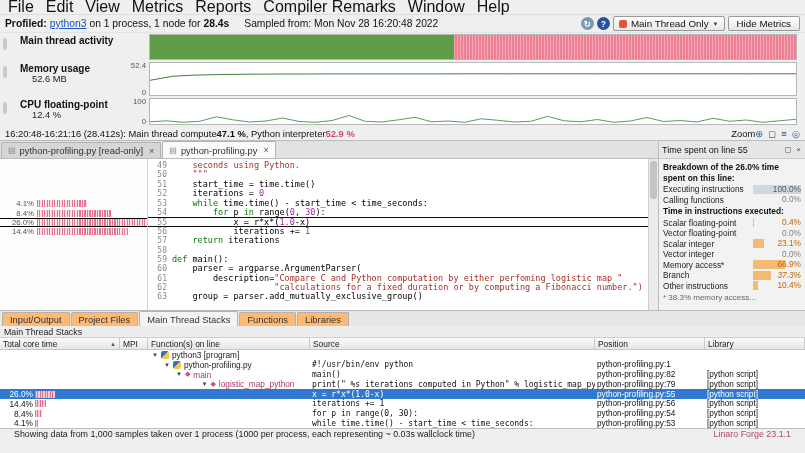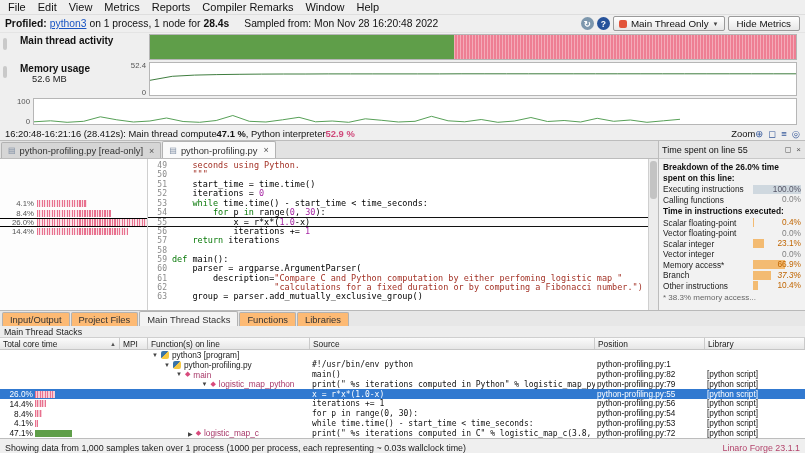--- a/index.html
+++ b/index.html
@@ -1,21 +1,21 @@
 <!DOCTYPE html>
 <html><head>
 <meta charset="utf-8">
 <style>
   *{box-sizing:border-box;margin:0;padding:0}
   html,body{width:805px;height:453px;overflow:hidden}
   body{font-family:"Liberation Sans",sans-serif;background:#efefef;color:#111}
   .app{width:805px;height:453px;display:flex;flex-direction:column;background:#efefef;overflow:hidden}
 
   
-  .menubar{height:15px;flex:none;display:flex;align-items:center;padding-left:2px;background:#efefef;border-bottom:1px solid #dedede;font-size:11px}
+  .menubar{height:15px;flex:none;display:flex;align-items:center;padding-left:2px;background:#efefef;border-bottom:1px solid #dedede;font-size:16px}
   .mitem{padding:0 6px;line-height:14px}
 
   
   .profilebar{height:18px;flex:none;display:flex;align-items:center;gap:3px;padding:0 5px;font-size:10.3px;border-bottom:1px solid #e4e4e4}
   .plink{color:#1a56c4;text-decoration:underline}
   .pbold{font-weight:bold}
   .psampled{margin-left:12px}
   .pspacer{flex:1}
   .circle{width:13px;height:13px;border-radius:50%;display:flex;align-items:center;justify-content:center;color:#fff;font-size:8.5px;font-weight:bold;flex:none}
   .c1{background:#7d97ad}
@@ -104,21 +104,21 @@
   .tbar.green{background:#5f9e49}
   .func{gap:3px}
   .arrow{font-size:6px;color:#444;flex:none}
   .pyicon{width:8px;height:8px;border-radius:2px;background:linear-gradient(135deg,#3a74a8 50%,#f5c842 50%);flex:none}
   .fnicon{color:#d84a7c;font-size:7px;flex:none}
   .fname{color:#222}
   .pinkname{color:#a83a6a}
   .src{font-family:"DejaVu Sans Mono",monospace;font-size:8px}
   .pos,.lib{font-size:8.2px}
 
-  .statusbar{height:15px;flex:none;margin-top:auto;border-top:1px solid #bdbdbd;background:#efefef;display:flex;align-items:flex-end;font-size:8.9px;padding:0 5px;color:#222}
+  .statusbar{height:25px;flex:none;margin-top:auto;border-top:1px solid #bdbdbd;background:#efefef;display:flex;align-items:flex-start;font-size:8.9px;padding:0 14px;color:#222}
   .sbright{margin-left:auto;color:#b3446c;white-space:nowrap}
 </style>
 </head>
 <body>
 
 <div class="app">
 
   <div class="menubar">
       <span class="mitem">File</span>
       <span class="mitem">Edit</span>
@@ -169,20 +169,25 @@
       </div>
       <div class="axisbox">
         <span class="amax">52.4</span>
         <span class="amin">0</span>
       </div>
       <div class="chartbox"><svg width="646" height="26">
             <polyline points="0.0,17.3 22.3,13.3 44.6,12.1 66.8,11.6 89.1,11.3 111.4,11.1 133.7,11.0 155.9,11.0 178.2,10.9 200.5,10.9 222.8,10.9 245.0,10.9 267.3,10.9 289.6,10.9 311.9,10.8 334.1,10.8 356.4,10.8 378.7,10.8 401.0,10.8 423.2,10.8 445.5,10.8 467.8,10.8 490.1,10.8 512.3,10.8 534.6,10.8 556.9,10.8 579.2,10.8 601.4,10.8 623.7,10.8 646.0,10.8" fill="none" stroke="#3f7d3f" stroke-width="1"></polyline>
           </svg></div>
     </div>
     <div class="metricrow r-cpu">
+      <div class="mlabelbox">
+        <span class="handle"></span>
+        <div class="mtitle">CPU floating-point</div>
+        <div class="msub">12.4 %</div>
+      </div>
       <div class="axisbox">
         <span class="amax">100</span>
         <span class="amin">0</span>
       </div>
       <div class="chartbox"><svg width="646" height="25">
             <polyline points="0.0,22.8 16.6,21.8 33.1,23.3 49.7,22.3 66.3,17.8 82.8,20.8 99.4,23.0 115.9,22.0 132.5,19.0 149.1,22.5 165.6,23.3 182.2,21.5 198.8,16.5 215.3,22.3 231.9,23.0 248.5,20.8 265.0,18.3 281.6,22.8 298.2,22.0 314.7,23.3 331.3,19.8 347.8,21.3 364.4,23.0 381.0,22.3 397.5,17.3 414.1,21.8 430.7,22.8 447.2,20.5 463.8,23.3 480.4,22.0 496.9,18.5 513.5,22.5 530.1,21.5 546.6,23.0 563.2,19.3 579.7,22.3 596.3,21.0 612.9,23.3 629.4,21.8 646.0,20.3" fill="none" stroke="#57a057" stroke-width="1"></polyline>
           </svg></div>
     </div>
     <div class="mfooter">
       <span>16:20:48-16:21:16 (28.412s): Main thread compute</span>

